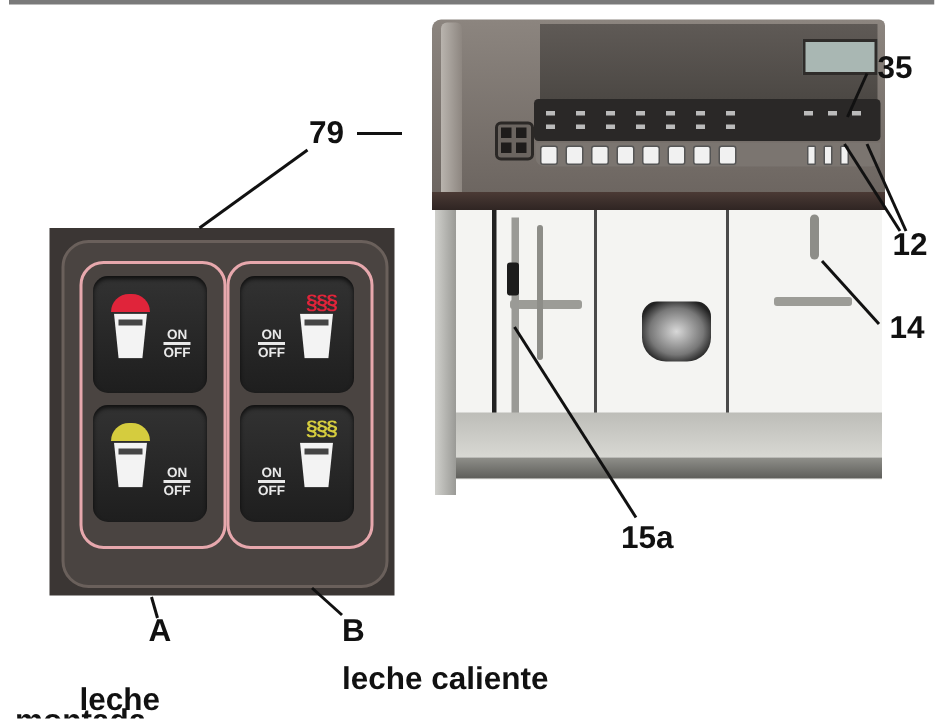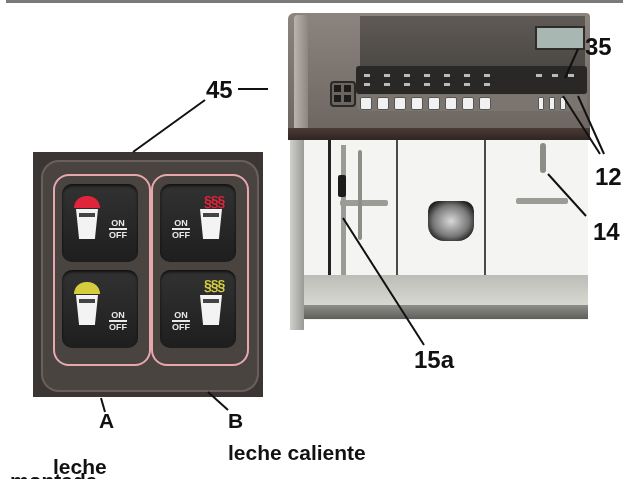--- a/index.html
+++ b/index.html
@@ -1,18 +1,18 @@
 <!DOCTYPE html>
 <html><head>
 <meta charset="utf-8">
 <style>
   html, body { margin:0; padding:0; }
   body { width:623px; height:479px; background:#ffffff; position:relative; overflow:hidden; font-family:"Liberation Sans", sans-serif; }
   .topline { position:absolute; left:6px; top:0; width:617px; height:3px; background:#7a7a7a; }
-  .callout { position:absolute; font-weight:bold; font-size:24px; color:#111; line-height:1; }
+  .callout { position:absolute; font-weight:bold; font-size:21px; color:#111; line-height:1; }
   .lbl { position:absolute; font-weight:bold; font-size:21px; color:#111; line-height:1; }
   svg.lines { position:absolute; left:0; top:0; }
 
   
   .machine { position:absolute; left:288px; top:13px; width:302px; height:322px; }
   .m-top { position:absolute; left:0; top:0; width:302px; height:115px; background:linear-gradient(#8c857f,#6d6661); border-radius:6px 4px 0 0; }
   .m-leftpanel { position:absolute; left:6px; top:2px; width:14px; height:120px; background:linear-gradient(90deg,#b9b4ae,#8d8680); border-radius:4px; }
   .m-display-area { position:absolute; left:72px; top:3px; width:225px; height:50px; background:linear-gradient(#5f5a56,#4c4844); }
   .m-lcd { position:absolute; left:247px; top:13px; width:46px; height:20px; background:#a9b7b3; border:2px solid #2f2c2a; }
   .m-keystrip { position:absolute; left:68px; top:53px; width:231px; height:28px; background:#2a2827; border-radius:3px; }
@@ -158,23 +158,23 @@
     <line x1="578" y1="49" x2="565" y2="78"></line>
     <line x1="563" y1="96" x2="600" y2="154"></line>
     <line x1="578" y1="96" x2="604" y2="154"></line>
     <line x1="548" y1="174" x2="586" y2="216"></line>
     <line x1="343" y1="218" x2="424" y2="345"></line>
     <line x1="101" y1="398" x2="105" y2="412"></line>
     <line x1="208" y1="392" x2="228" y2="410"></line>
   </g>
 </svg>
 
-<div class="callout" style="left:206px;top:78px">45</div>
+<div class="callout" style="left:206px;top:78px">79</div>
 <div class="callout" style="left:585px;top:35px">35</div>
-<div class="callout" style="left:595px;top:165px">12</div>
-<div class="callout" style="left:593px;top:220px">14</div>
+<div class="callout" style="left:595px;top:153px">12</div>
+<div class="callout" style="left:593px;top:208px">14</div>
 <div class="callout" style="left:414px;top:348px">15a</div>
 
 <div class="lbl" style="left:99px;top:410px">A</div>
 <div class="lbl" style="left:53px;top:456px">leche</div>
 <div class="lbl" style="left:10px;top:470px">montada</div>
 <div class="lbl" style="left:228px;top:410px">B</div>
 <div class="lbl" style="left:228px;top:442px">leche caliente</div>
 
 </body></html>

